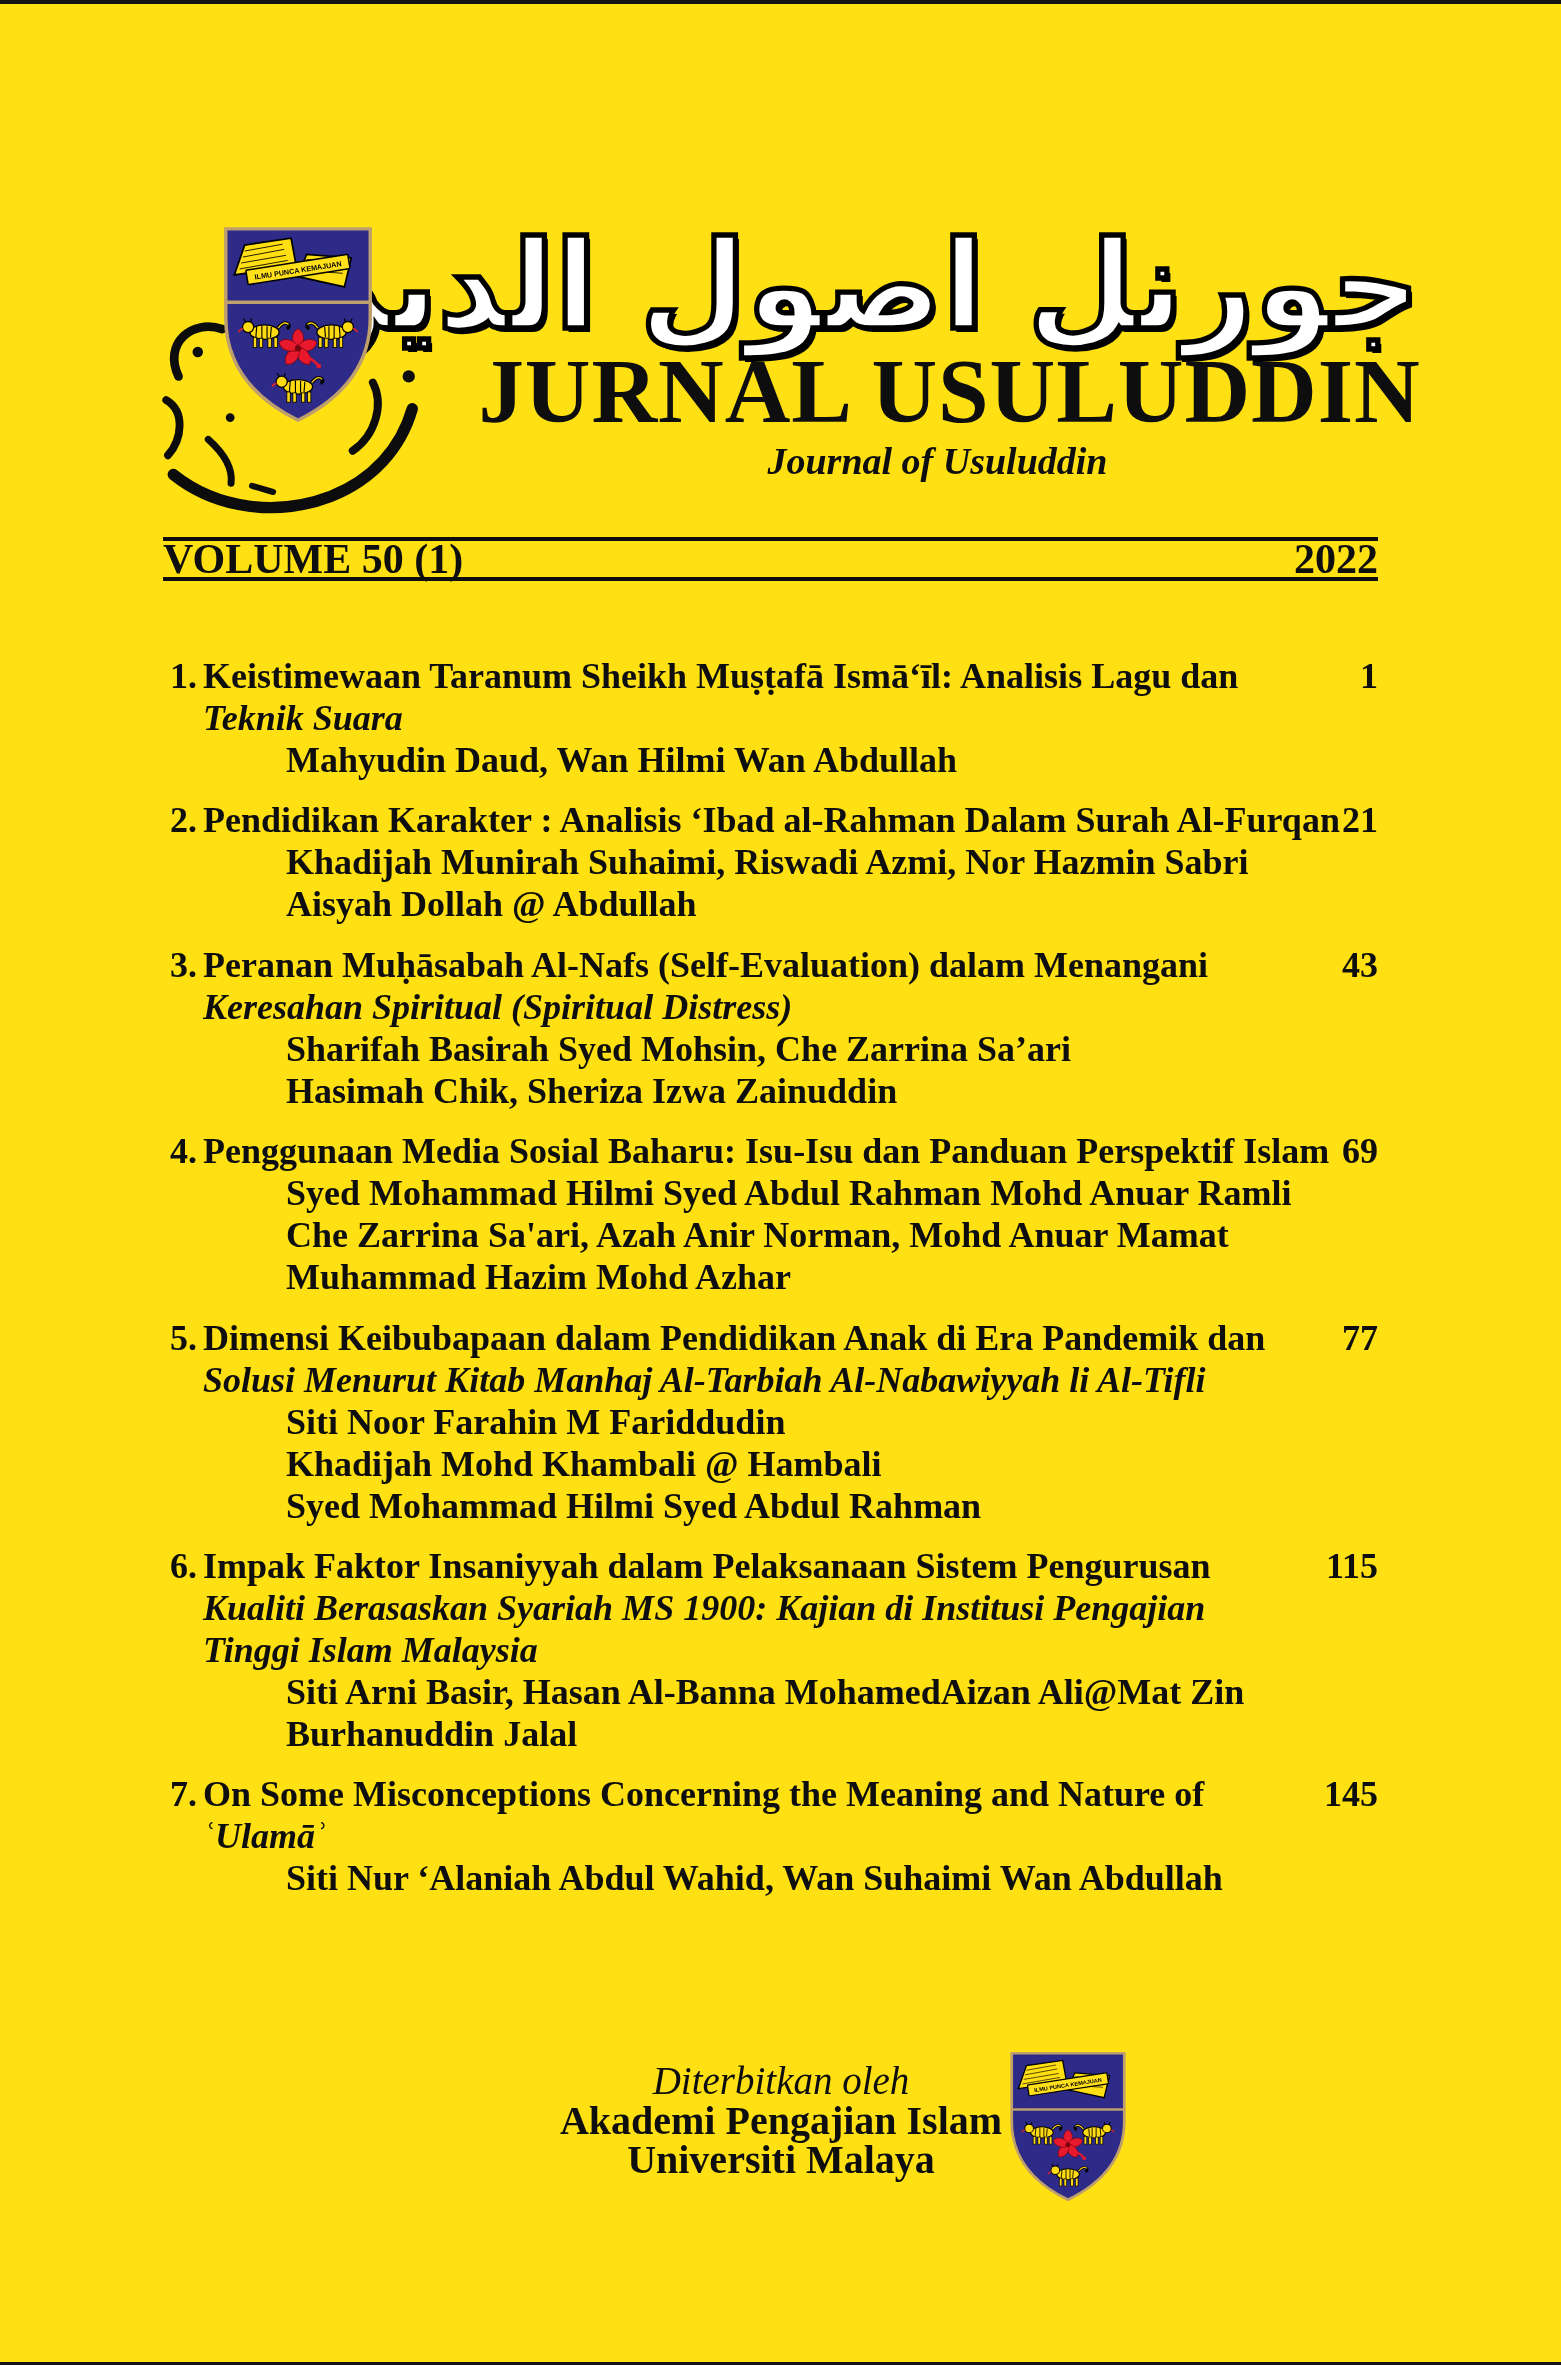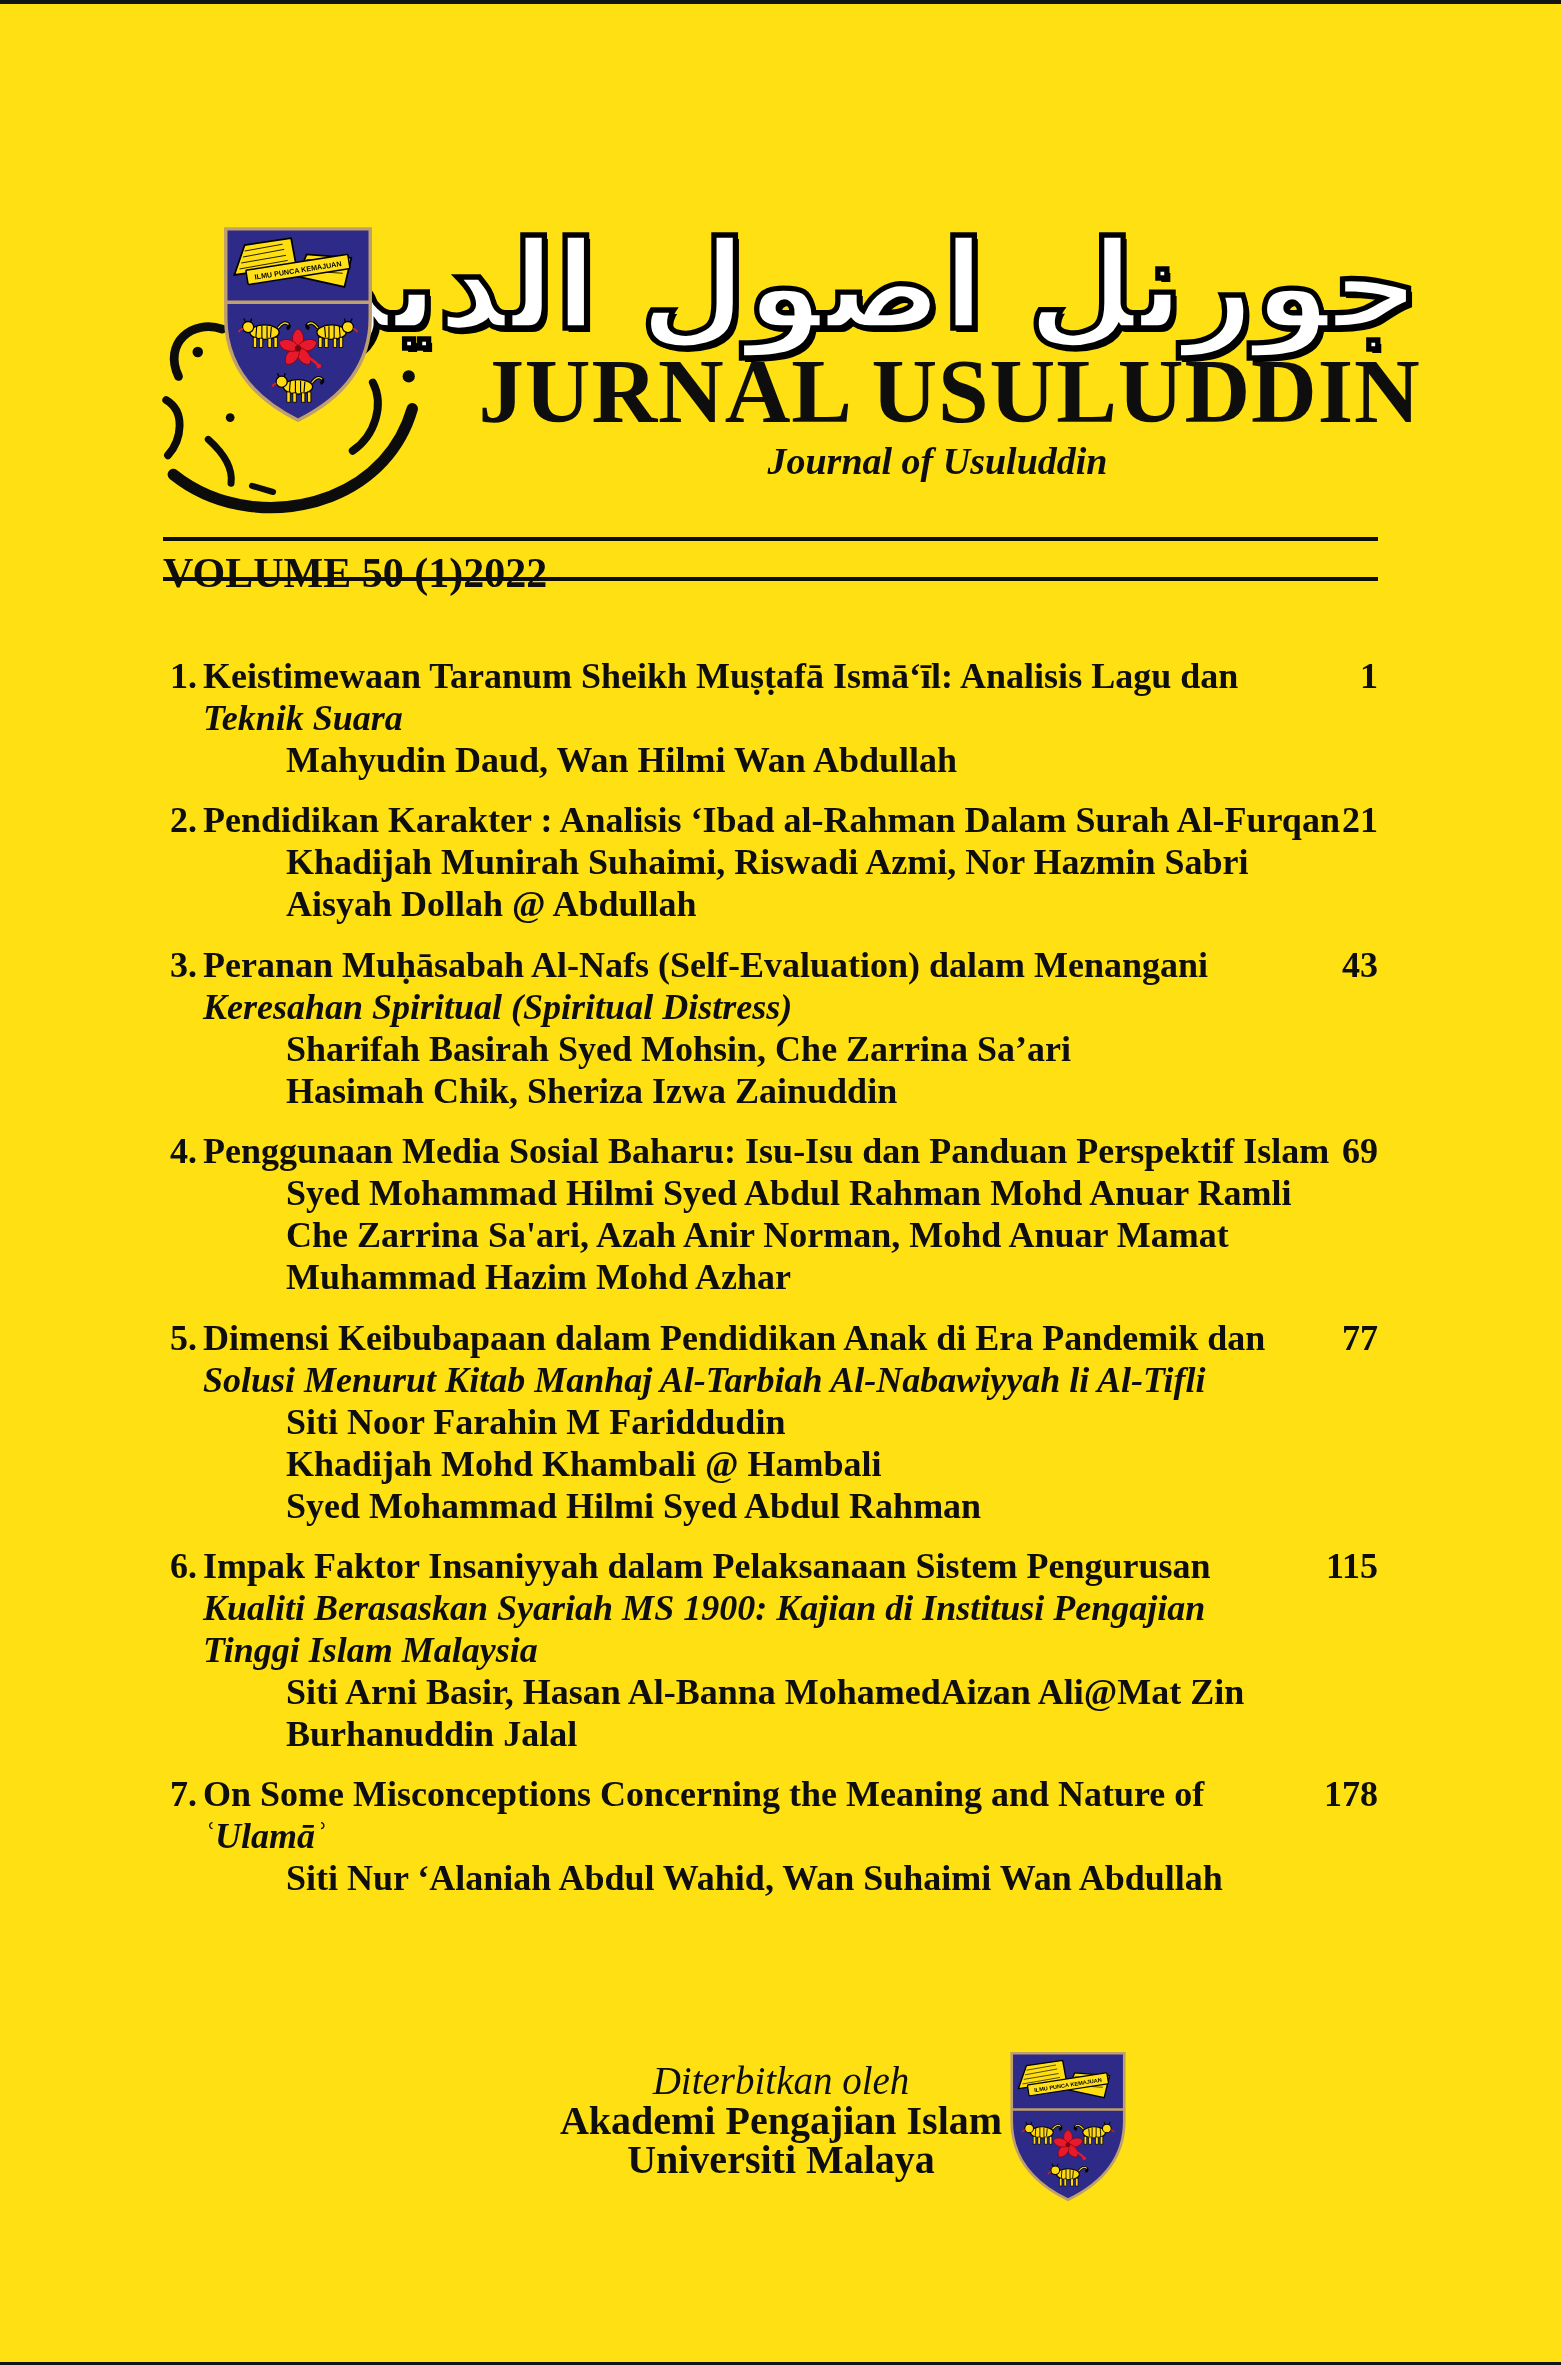--- a/index.html
+++ b/index.html
@@ -34,22 +34,22 @@
   }
   .sub-title{
     position:absolute;left:412px;top:428px;width:1051px;
     text-align:center;white-space:nowrap;
     font-weight:bold;font-style:italic;font-size:38px;line-height:67px;
   }
   .rule{position:absolute;left:163px;width:1215px;height:4.4px;background:#0d0d0d;}
   .rule1{top:537px;}
   .rule2{top:577px;}
   .volume-row{
-    position:absolute;left:163px;top:555px;width:1215px;
-    display:flex;justify-content:flex-start;align-items:flex-start;
+    position:absolute;left:163px;top:541px;width:1215px;
+    display:flex;justify-content:space-between;align-items:flex-start;
     font-weight:bold;font-size:42px;line-height:37px;white-space:nowrap;
   }
 
   
   .toc{position:absolute;left:163px;top:608px;width:1215px;font-weight:bold;font-size:36px;line-height:42px;}
   .entry{position:relative;margin-top:47px;}
   .entry + .entry{margin-top:18.4px;}
   .line-first{padding-left:7px;}
   .entry-num{display:inline-block;width:33px;}
   .cont{padding-left:40px;font-style:italic;}
@@ -186,21 +186,21 @@
         <div class="cont">Kualiti Berasaskan Syariah MS 1900: Kajian di Institusi Pengajian</div>
         <div class="cont">Tinggi Islam Malaysia</div>
         <div class="author">Siti Arni Basir, Hasan Al-Banna MohamedAizan Ali@Mat Zin</div>
         <div class="author">Burhanuddin Jalal</div>
         <span class="page-num">115</span>
       </div>
       <div class="entry">
         <div class="line-first"><span class="entry-num">7.</span><span>On Some Misconceptions Concerning the Meaning and Nature of</span></div>
         <div class="cont">ʿUlamāʾ</div>
         <div class="author">Siti Nur ‘Alaniah Abdul Wahid, Wan Suhaimi Wan Abdullah</div>
-        <span class="page-num">178</span>
+        <span class="page-num">145</span>
       </div>
     </div>
 
   <div class="footer-text">
     <div class="pub-by">Diterbitkan oleh</div>
     <div class="pub-line">Akademi Pengajian Islam</div>
     <div class="pub-line">Universiti Malaya</div>
   </div>
 
   <svg class="crest-footer" viewBox="0 0 200 240" preserveAspectRatio="none">

